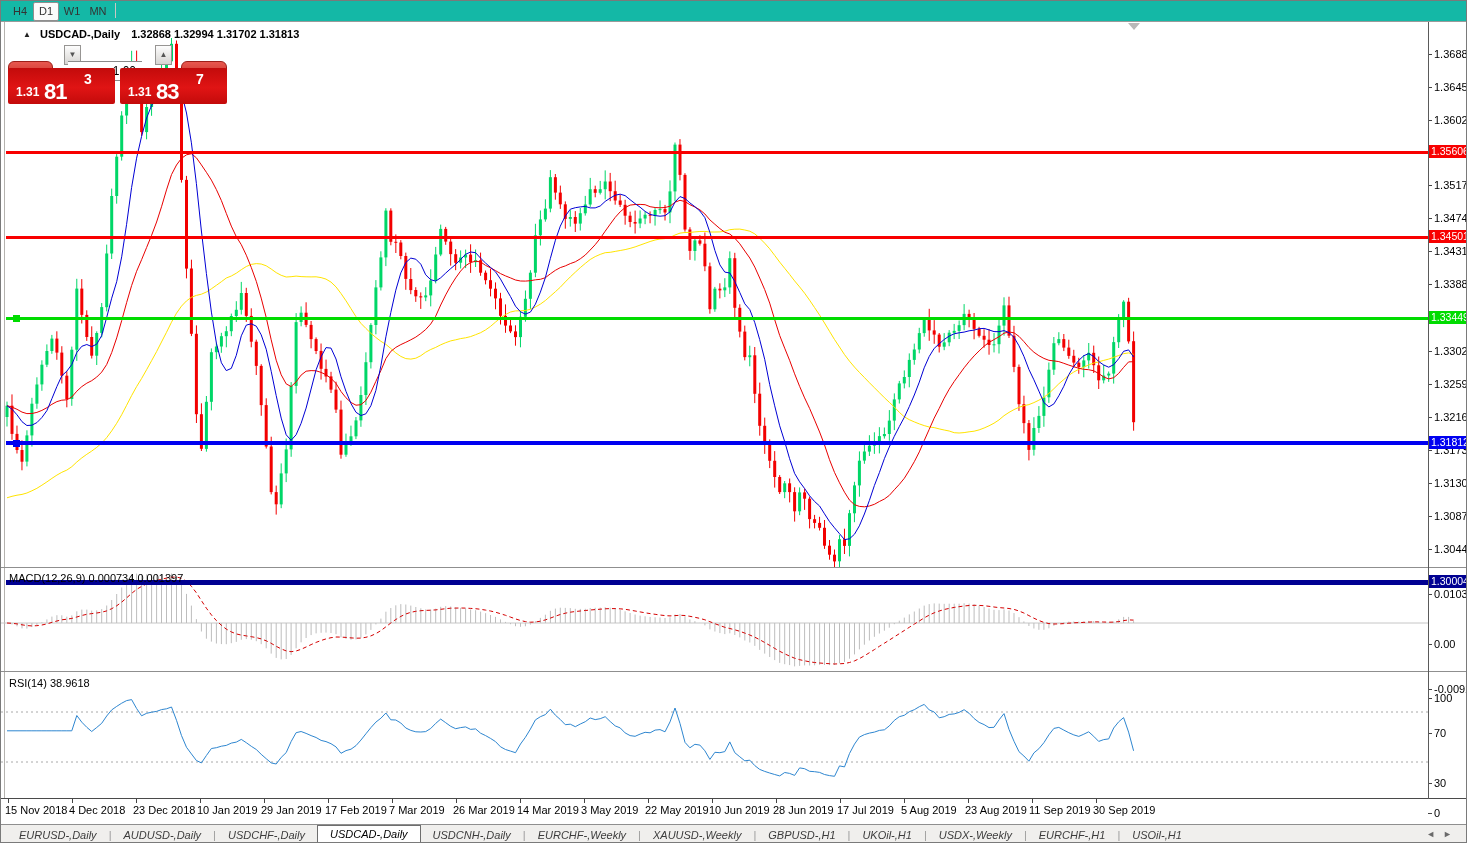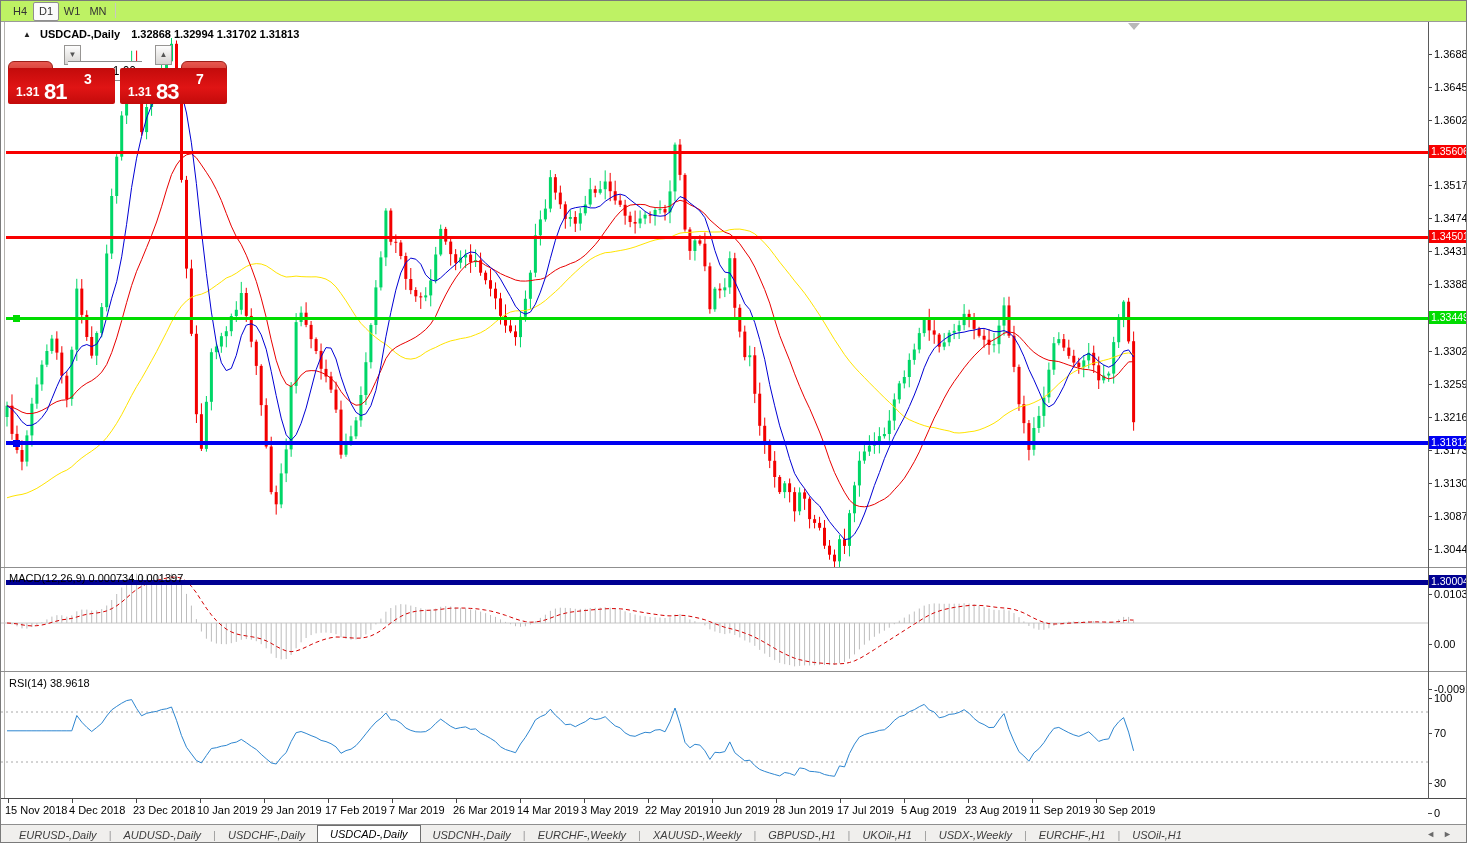--- a/index.html
+++ b/index.html
@@ -1,20 +1,20 @@
 <!DOCTYPE html>
 <html><head>
 <meta charset="utf-8">
 <style>
   html,body{margin:0;padding:0;background:#d8d4cf;}
   #screen{position:relative;width:1467px;height:843px;background:#ffffff;
     font-family:"Liberation Sans",sans-serif;font-size:11px;overflow:hidden;
     border:1px solid #7a7a7a;box-sizing:border-box;}
   
-  .toolbar{position:absolute;left:0;top:0;width:1467px;height:20px;background:#bef264;
+  .toolbar{position:absolute;left:0;top:0;width:1467px;height:20px;background:#14b8a6;
     border-bottom:1px solid #9a9a9a;z-index:30;}
   .tf-btn{position:absolute;top:1px;height:17px;line-height:17px;text-align:center;
     color:#333;cursor:default;border:1px solid transparent;border-radius:2px;}
   .tf-btn.active{background:#fbfbfb;border:1px solid #8f8f8f;}
   .tb-sep{position:absolute;top:2px;width:1px;height:15px;background:#c9c7c3;}
   
   .chart-window{position:absolute;left:0;top:21px;width:1467px;height:802px;background:#fff;}
   .win-left-border{position:absolute;left:3px;top:0;width:1px;height:801px;background:#b5b3af;}
   .chart-title{position:absolute;left:22px;top:6px;z-index:12;font-weight:bold;color:#000;white-space:nowrap;}
   .collapse-tri{display:inline-block;transform:translateY(-1px);font-size:8px;margin-right:6px;color:#222;}

